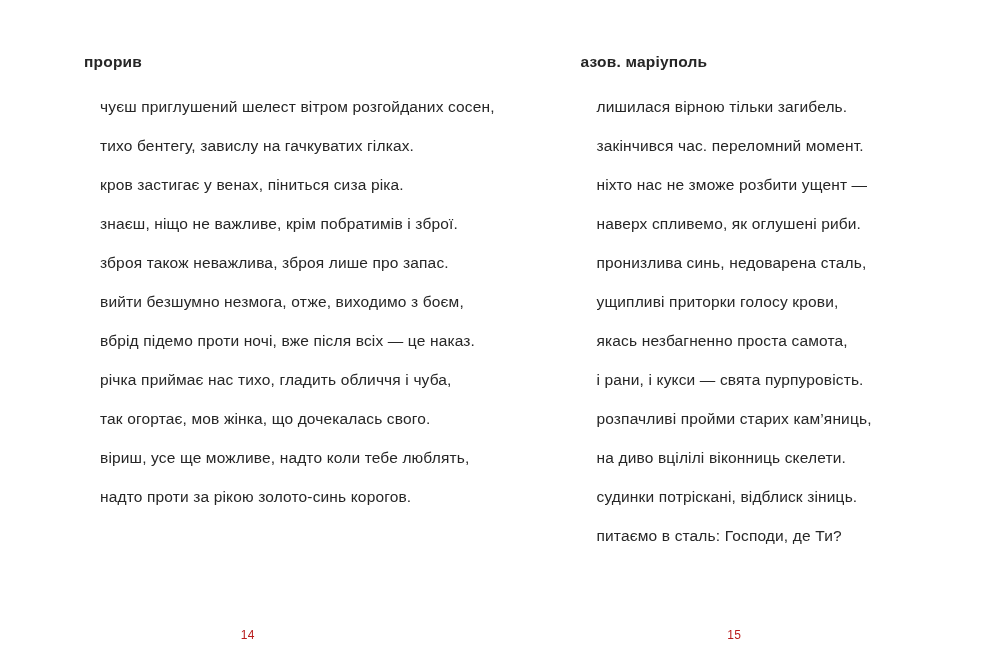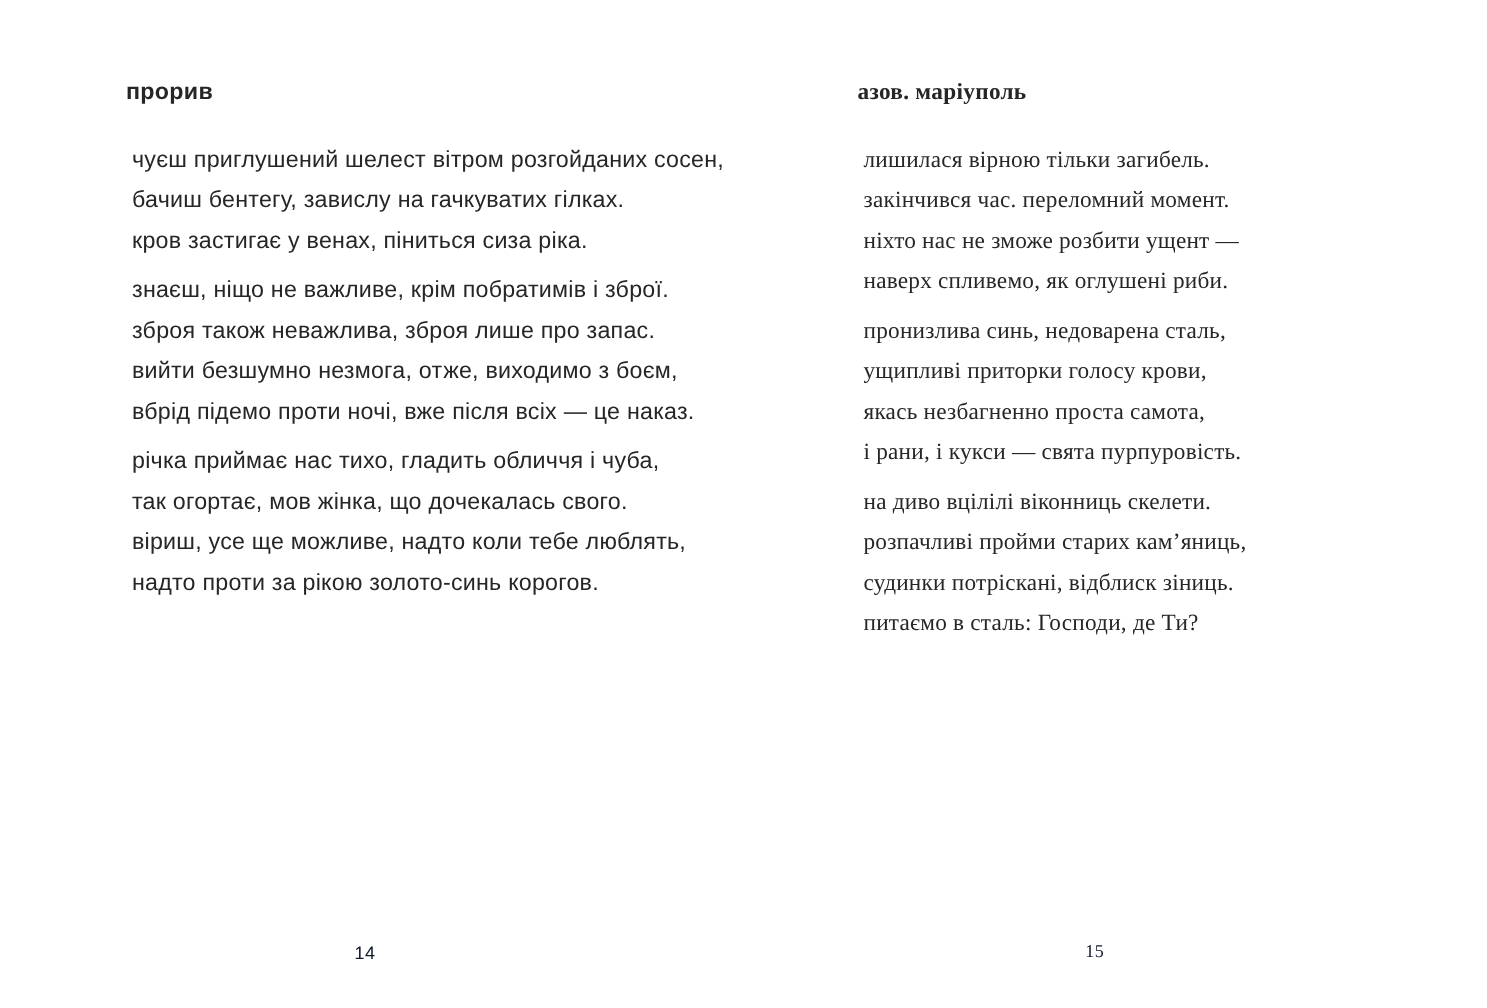--- a/index.html
+++ b/index.html
@@ -20,61 +20,61 @@
     height: 672px;
   }
   .page {
     position: relative;
     width: 495.5px;
     height: 672px;
     box-sizing: border-box;
     padding-top: 52px;
   }
   .page.left  { padding-left: 84px; }
-  .page.right { padding-left: 85px; font-family: Liberation Serif, serif; }
+  .page.right { padding-left: 85px; }
   .poem-title {
     margin: 0 0 23px 0;
     font-size: 15.5px;
     font-weight: 700;
     line-height: 20px;
     letter-spacing: 0.2px;
   }
   .stanza {
     margin: 0 0 10px 0;
   }
   .poem-line {
-    margin: 4px;
+    margin: 16px;
     font-size: 15.5px;
     font-weight: 400;
     line-height: 23px;
     letter-spacing: 0.15px;
     white-space: nowrap;
   }
   .page-number {
     position: absolute;
     bottom: 30px;
     left: 0;
     width: 100%;
     text-align: center;
     font-size: 12px;
-    color: #0f172a;
+    color: #b91c1c;
     letter-spacing: 0.3px;
   }
 </style>
 </head>
 <body>
 
 <div class="spread">
 
   <section class="page left">
     <h2 class="poem-title">прорив</h2>
 
     <div class="stanza">
       <p class="poem-line">чуєш приглушений шелест вітром розгойданих сосен,</p>
-      <p class="poem-line">бачиш бентегу, завислу на гачкуватих гілках.</p>
+      <p class="poem-line">тихо бентегу, завислу на гачкуватих гілках.</p>
       <p class="poem-line">кров застигає у венах, піниться сиза ріка.</p>
     </div>
 
     <div class="stanza">
       <p class="poem-line">знаєш, ніщо не важливе, крім побратимів і зброї.</p>
       <p class="poem-line">зброя також неважлива, зброя лише про запас.</p>
       <p class="poem-line">вийти безшумно незмога, отже, виходимо з боєм,</p>
       <p class="poem-line">вбрід підемо проти ночі, вже після всіх — це наказ.</p>
     </div>
 
@@ -99,22 +99,22 @@
     </div>
 
     <div class="stanza">
       <p class="poem-line">пронизлива синь, недоварена сталь,</p>
       <p class="poem-line">ущипливі приторки голосу крови,</p>
       <p class="poem-line">якась незбагненно проста самота,</p>
       <p class="poem-line">і рани, і кукси — свята пурпуровість.</p>
     </div>
 
     <div class="stanza">
+      <p class="poem-line">розпачливі пройми старих кам’яниць,</p>
       <p class="poem-line">на диво вцілілі віконниць скелети.</p>
-      <p class="poem-line">розпачливі пройми старих кам’яниць,</p>
       <p class="poem-line">судинки потріскані, відблиск зіниць.</p>
       <p class="poem-line">питаємо в сталь: Господи, де Ти?</p>
     </div>
 
     <div class="page-number">15</div>
   </section>
 
 </div>
 
 </body></html>

